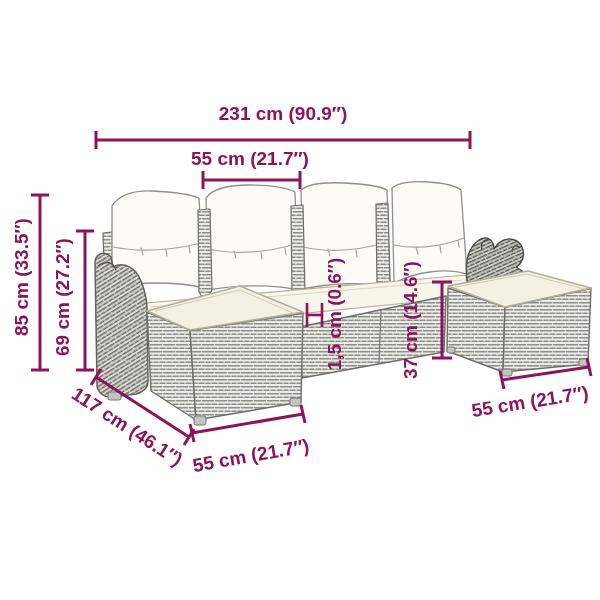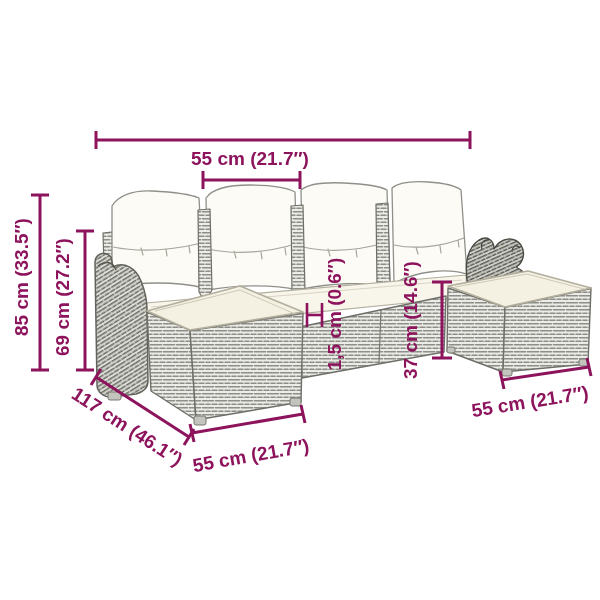--- a/index.html
+++ b/index.html
@@ -153,20 +153,21 @@
         <line x1="301" y1="405" x2="305" y2="423"></line>
       </g>
       <g>
         <line x1="502" y1="380" x2="589" y2="367"></line>
         <line x1="500" y1="371" x2="504" y2="389"></line>
         <line x1="587" y1="358" x2="591" y2="376"></line>
       </g>
     </g>
   </svg>
 
+  <div class="dim-label lbl-overall">231 cm (90.9″)</div>
   <div class="dim-label lbl-seatw">55 cm (21.7″)</div>
   <div class="dim-label lbl-totalh">85 cm (33.5″)</div>
   <div class="dim-label lbl-backh">69 cm (27.2″)</div>
   <div class="dim-label lbl-thick">1,5 cm (0.6″)</div>
   <div class="dim-label lbl-seath">37 cm (14.6″)</div>
   <div class="dim-label lbl-depth">117 cm (46.1″)</div>
   <div class="dim-label lbl-ottf">55 cm (21.7″)</div>
   <div class="dim-label lbl-ottr">55 cm (21.7″)</div>
 
 </div>

